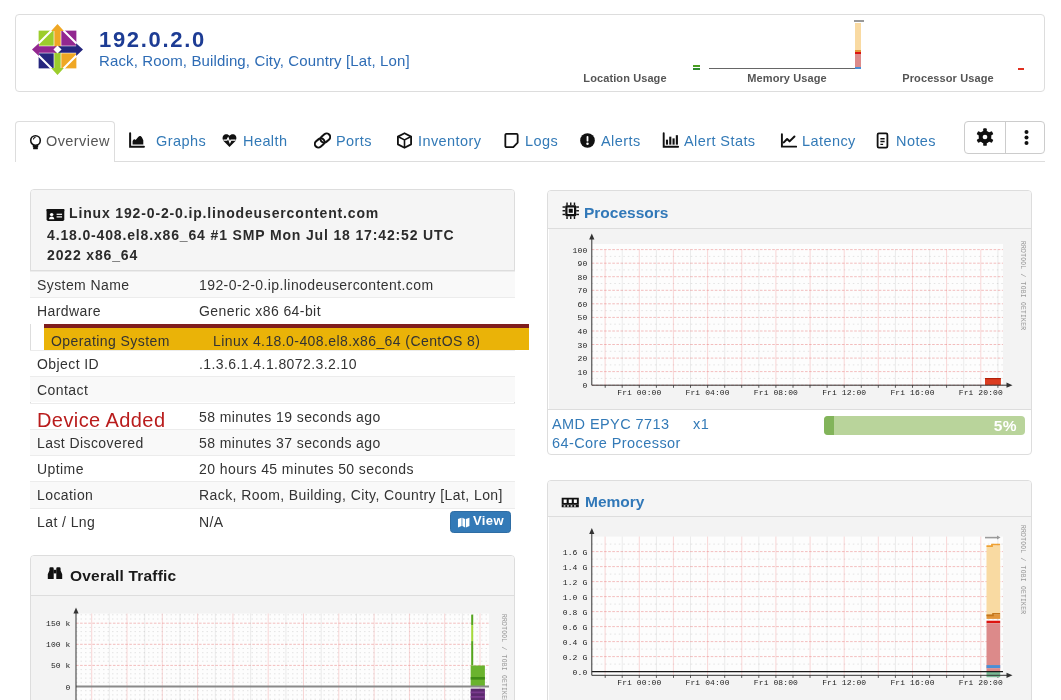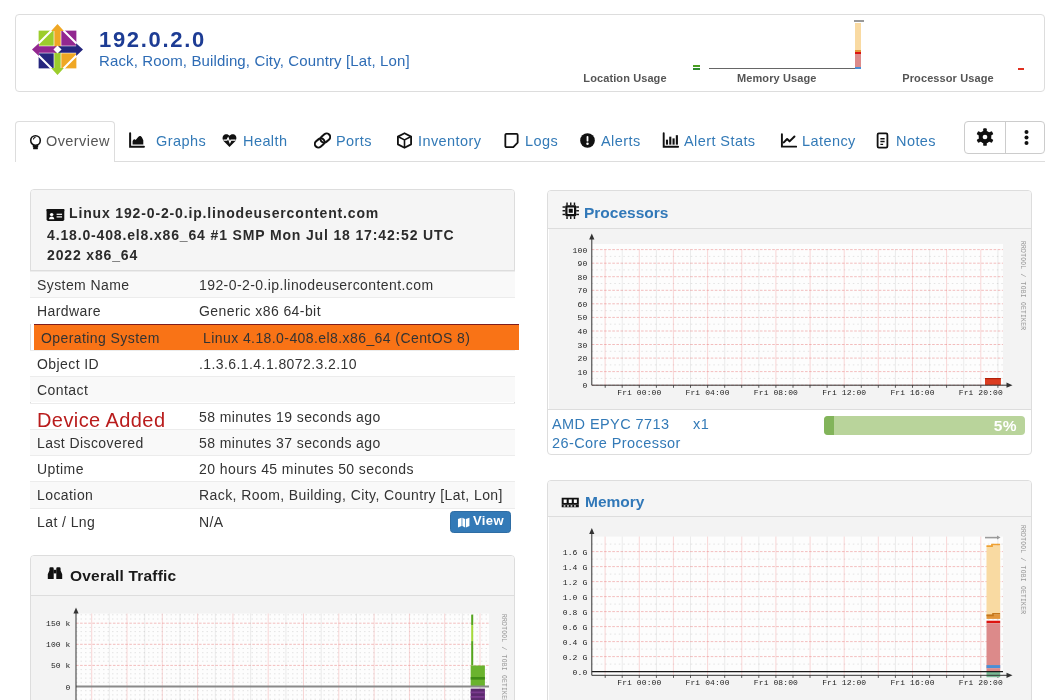--- a/index.html
+++ b/index.html
@@ -32,21 +32,21 @@
 <div style="position:absolute;left:692.5px;top:68px;width:7.5px;height:1.6px;background:#2e8b2e"></div>
 <div style="position:absolute;left:575px;top:71.5px;width:100px;text-align:center;font-size:11px;font-weight:bold;color:#555;white-space:nowrap;letter-spacing:0.1px">Location Usage</div>
 
 <div style="position:absolute;left:709px;top:68px;width:152px;height:1.4px;background:#666"></div>
 <div style="position:absolute;left:853.5px;top:20px;width:10px;height:1.6px;background:#999"></div>
 <div style="position:absolute;left:855px;top:22.5px;width:6px;height:27.5px;background:#f9daa2"></div>
 <div style="position:absolute;left:855px;top:50px;width:6px;height:2.2px;background:#e2953a"></div>
 <div style="position:absolute;left:855px;top:52.2px;width:6px;height:1.8px;background:#dd1410"></div>
 <div style="position:absolute;left:855px;top:54px;width:6px;height:12.5px;background:#dc8a8a"></div>
 <div style="position:absolute;left:855px;top:66.5px;width:6px;height:2.8px;background:#4a8fd6"></div>
-<div style="position:absolute;left:737px;top:71.5px;width:100px;font-size:11px;font-weight:bold;color:#555;white-space:nowrap;letter-spacing:0.1px">Memory Usage</div>
+<div style="position:absolute;left:737px;top:71.5px;width:100px;text-align:center;font-size:11px;font-weight:bold;color:#555;white-space:nowrap;letter-spacing:0.1px">Memory Usage</div>
 
 <div style="position:absolute;left:1017.5px;top:67.6px;width:6px;height:2.2px;background:#e03020"></div>
 <div style="position:absolute;left:898px;top:71.5px;width:100px;text-align:center;font-size:11px;font-weight:bold;color:#555;white-space:nowrap;letter-spacing:0.1px">Processor Usage</div>
 
 <div style="position:absolute;left:15px;top:161px;width:1030px;height:1px;background:#ddd"></div>
 <div style="position:absolute;left:15px;top:121px;width:100px;height:41px;background:#fff;border:1px solid #ddd;border-bottom:none;border-radius:4px 4px 0 0;z-index:2">
 <span style="position:absolute;left:11px;top:12px"><svg style="" width="17" height="17" viewBox="0 0 16 16">
         <circle cx="8" cy="6.1" r="4.5" fill="none" stroke="#111" stroke-width="1.5"></circle>
         <path d="M6.1 9.8 L6.3 11.6 M9.9 9.8 L9.7 11.6" stroke="#111" stroke-width="1.5" fill="none"></path>
         <path d="M6.2 11.9 h3.6 M6.5 13.6 h3" stroke="#111" stroke-width="1.6" fill="none" stroke-linecap="round"></path>
@@ -146,21 +146,21 @@
 <div style="position:absolute;left:47px;top:226.5px;font-size:14px;font-weight:bold;color:#2b2b2b;letter-spacing:0.85px;white-space:nowrap">4.18.0-408.el8.x86_64 #1 SMP Mon Jul 18 17:42:52 UTC</div>
 <div style="position:absolute;left:47px;top:246.5px;font-size:14px;font-weight:bold;color:#2b2b2b;letter-spacing:0.85px;white-space:nowrap">2022 x86_64</div>
 <div style="position:absolute;left:30px;top:271.0px;width:485px;height:26.3px;background:#f9f9f9;border-top:1px solid #ececec">
 <span style="position:absolute;left:7px;top:5px;font-size:14px;color:#333">System Name</span>
 <span style="position:absolute;left:169px;top:5px;font-size:14px;color:#333">192-0-2-0.ip.linodeusercontent.com</span>
 </div>
 <div style="position:absolute;left:30px;top:297.3px;width:485px;height:26.3px;background:#fff;border-top:1px solid #ececec">
 <span style="position:absolute;left:7px;top:5px;font-size:14px;color:#333">Hardware</span>
 <span style="position:absolute;left:169px;top:5px;font-size:14px;color:#333">Generic x86 64-bit</span>
 </div>
-<div style="position:absolute;left:34px;top:323.6px;width:485px;height:26.3px;background:#f97316;border-top:1px solid #7f1d1d">
+<div style="position:absolute;left:44px;top:323.6px;width:485px;height:26.3px;background:#eab308;border-top:4px solid #7f1d1d">
 <span style="position:absolute;left:7px;top:5px;font-size:14px;color:#333">Operating System</span>
 <span style="position:absolute;left:169px;top:5px;font-size:14px;color:#333">Linux 4.18.0-408.el8.x86_64 (CentOS 8)</span>
 </div>
 <div style="position:absolute;left:30px;top:349.9px;width:485px;height:26.3px;background:#fff;border-top:1px solid #ececec">
 <span style="position:absolute;left:7px;top:5px;font-size:14px;color:#333">Object ID</span>
 <span style="position:absolute;left:169px;top:5px;font-size:14px;color:#333">.1.3.6.1.4.1.8072.3.2.10</span>
 </div>
 <div style="position:absolute;left:30px;top:376.2px;width:485px;height:26.3px;background:#f9f9f9;border-top:1px solid #ececec">
 <span style="position:absolute;left:7px;top:5px;font-size:14px;color:#333">Contact</span>
 </div>
@@ -373,21 +373,21 @@
     <text x="158.6" y="165.5" text-anchor="middle" font-family="Liberation Mono, monospace" font-size="8" fill="#222">Fri 04:00</text>
     <text x="226.9" y="165.5" text-anchor="middle" font-family="Liberation Mono, monospace" font-size="8" fill="#222">Fri 08:00</text>
     <text x="295.2" y="165.5" text-anchor="middle" font-family="Liberation Mono, monospace" font-size="8" fill="#222">Fri 12:00</text>
     <text x="363.5" y="165.5" text-anchor="middle" font-family="Liberation Mono, monospace" font-size="8" fill="#222">Fri 16:00</text>
     <text x="431.8" y="165.5" text-anchor="middle" font-family="Liberation Mono, monospace" font-size="8" fill="#222">Fri 20:00</text>
 <text transform="rotate(90 471.5 12)" x="471.5" y="12" font-family="Liberation Mono, monospace" font-size="6.3" class="rrdsig" fill="#9a9a9a">RRDTOOL / TOBI OETIKER</text>
 </svg>
 <div style="position:absolute;left:548px;top:409px;width:483px;height:1px;background:#ddd"></div>
 <div style="position:absolute;left:552px;top:415.5px;font-size:14.5px;color:#337ab7">AMD EPYC 7713</div>
 <div style="position:absolute;left:693px;top:415.5px;font-size:14.5px;color:#337ab7">x1</div>
-<div style="position:absolute;left:552px;top:434.5px;font-size:14.5px;color:#337ab7">26-Core Processor</div>
+<div style="position:absolute;left:552px;top:434.5px;font-size:14.5px;color:#337ab7">64-Core Processor</div>
 <div style="position:absolute;left:824px;top:415.5px;width:201px;height:19px;background:#b9d49b;border-radius:4px;overflow:hidden">
 <div style="position:absolute;left:0;top:0;width:10px;height:19px;background:#82b45a"></div>
 <div style="position:absolute;right:8px;top:1px;font-size:15.5px;font-weight:bold;color:#fff">5%</div>
 </div>
 
 <div class="card" style="left:547px;top:480px;width:485px;height:235px"></div>
 <div style="position:absolute;left:548px;top:481px;width:483px;height:36px;background:#f5f5f5;border-bottom:1px solid #ddd;border-radius:3px 3px 0 0"></div>
 <div style="position:absolute;left:561px;top:493px"><svg style="" width="18.5" height="18.5" viewBox="0 0 16 16">
       <path d="M0.6 4 h14.8 v6.1 h-14.8 z" fill="#111"></path>
       <path d="M0.6 10.1 h14.8 v2.3 h-14.8 z" fill="#111"></path>

